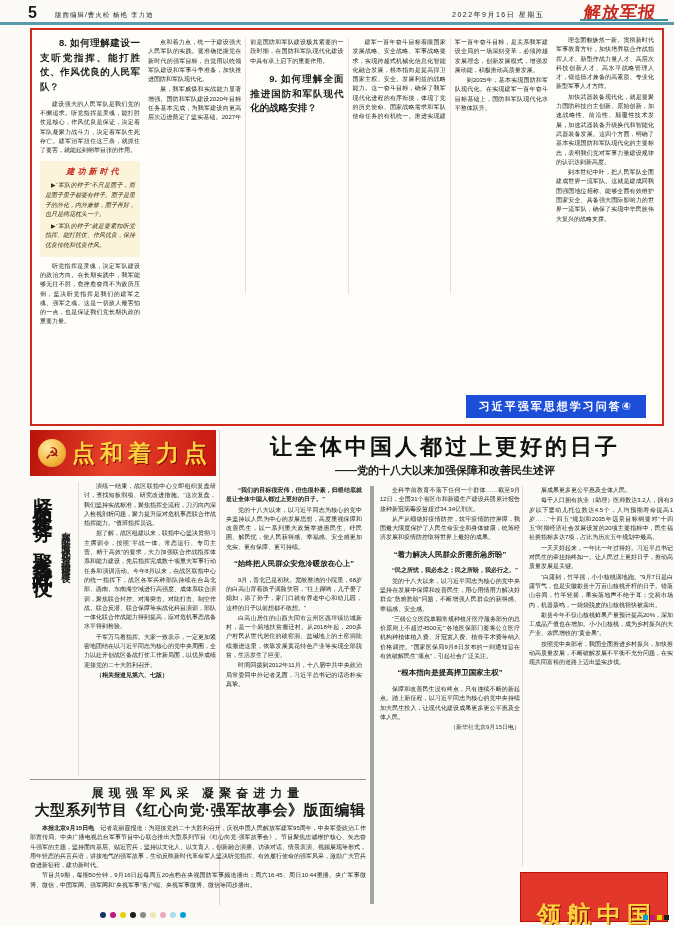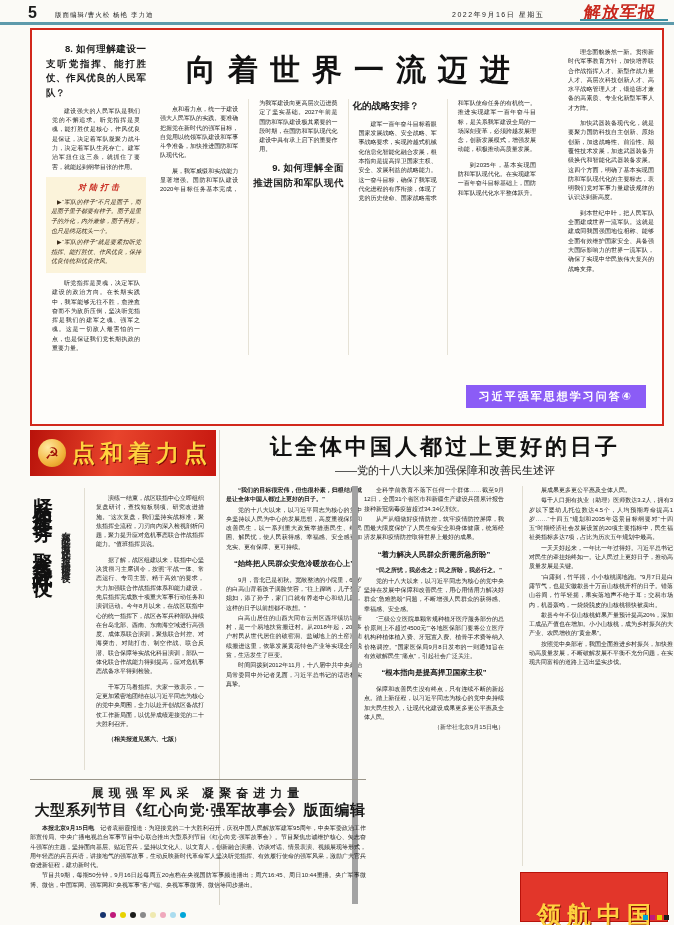--- a/index.html
+++ b/index.html
@@ -15,56 +15,56 @@
   .hdr-date{position:absolute;left:452px;top:10px;font-size:7px;letter-spacing:1.5px;color:#222;}
   .hdr-masthead{position:absolute;left:584px;top:1px;font-size:17px;font-weight:900;color:#c8281e;
     font-family:"DejaVu Serif","Liberation Serif",serif;transform:skewX(-8deg);letter-spacing:1px;}
   .hdr-rule{position:absolute;left:0;top:22px;width:674px;height:3px;background:#5d9aab;}
   .masthead-underline{position:absolute;left:580px;top:19px;width:88px;height:2px;background:#3f8ea0;}
 
   
   .feature{position:absolute;left:30px;top:28px;width:630px;height:394px;border:2.5px solid #d2281c;background:#fefdfa;}
   .fcol1{position:absolute;left:8px;top:6px;width:100px;bottom:6px;overflow:hidden;}
   .qhead{font-size:9.5px;font-weight:900;line-height:1.55;text-indent:2em;margin:0 0 5px 0;}
-  .bodytext p, .bodytext{font-size:6px;line-height:1.55;text-align:justify;margin:6px;}
+  .bodytext p, .bodytext{font-size:6px;line-height:1.55;text-align:justify;margin:0;}
   .bodytext p{text-indent:2em;margin-bottom:1px;}
   .crbox{background:#fbf3da;padding:5px 5px 4px 5px;margin:5px 0;}
   .crbox .crtitle{font-size:8px;font-weight:900;color:#c8281e;text-align:center;letter-spacing:3px;margin:0 0 3px 0;}
   .crbox p{font-size:6px;line-height:1.6;text-align:justify;margin:0 0 2px 0;font-style:italic;color:#3a2c1c;text-indent:1em;}
   .fcenter{position:absolute;left:116px;top:8px;width:400px;}
   .f-headline{font-size:30px;font-weight:900;text-align:center;letter-spacing:12px;text-indent:12px;margin:12px 0 8px 0;color:#111;}
   .f-subtitle{font-size:11.5px;font-weight:900;text-align:center;letter-spacing:1px;margin:0 0 10px 0;}
   .f-cols{column-count:4;column-gap:9px;column-rule:1px solid #e6e2d6;height:256px;overflow:hidden;}
   .f-cols .qhead{font-size:9.5px;margin:6px 0;}
   .fcol5{position:absolute;left:524px;top:6px;width:98px;height:352px;overflow:hidden;}
-  .series-label{position:absolute;right:16px;bottom:16px;background:#8b5cf6;color:#fff;
+  .series-label{position:absolute;right:16px;bottom:6px;background:#1d4ed8;color:#fff;
     font-size:11px;font-weight:900;letter-spacing:2px;padding:4px 13px;}
 
   
   .banner{position:absolute;left:30px;top:430px;width:186px;height:46px;
     background:linear-gradient(100deg,#b8120a,#e8442c 45%,#c6170f);display:flex;align-items:center;overflow:hidden;}
   .emblem{width:28px;height:28px;margin:0 6px 0 8px;border-radius:50%;flex:none;
     background:radial-gradient(circle at 35% 30%,#ffe9a0,#f2b33c 60%,#cf8a12);
     display:flex;align-items:center;justify-content:center;font-size:16px;color:#9e1005;}
   .banner-text{font-size:23px;font-weight:900;color:#ffd23f;letter-spacing:5px;text-shadow:1px 1px 0 #7d0d06;white-space:nowrap;}
 
   .east{position:absolute;left:30px;top:482px;width:186px;height:294px;display:flex;overflow:hidden;}
   .east-head{writing-mode:vertical-rl;font-size:20px;font-weight:900;letter-spacing:5px;line-height:1.25;color:#111;margin-right:4px;}
   .east-sub{writing-mode:vertical-rl;font-size:9px;font-weight:700;letter-spacing:2.5px;margin:42px 6px 0 0;color:#222;}
   .east-body{flex:1;overflow:hidden;border-left:1px solid #e2ded2;padding-left:5px;}
   .east-note{font-size:6.2px;font-weight:700;text-align:center;margin-top:3px;}
 
   .vrule-mid{position:absolute;left:219px;top:430px;width:1px;height:475px;background:#d8d4c8;}
 
   
   .ms-headline{position:absolute;left:222px;top:432px;width:446px;text-align:center;font-size:22px;font-weight:900;letter-spacing:3px;color:#111;}
-  .ms-subtitle{position:absolute;left:222px;top:463px;width:446px;text-align:center;font-size:11px;font-weight:400;}
+  .ms-subtitle{position:absolute;left:222px;top:463px;width:446px;text-align:center;font-size:11px;font-weight:700;}
   .ms-col{position:absolute;top:486px;overflow:hidden;}
   .ms-col1{left:226px;width:136px;height:288px;}
-  .ms-col2{left:352px;width:140px;height:418px;border-left:6px solid #a3a3a3;padding-left:6px;}
+  .ms-col2{left:370px;width:140px;height:418px;border-left:4px solid #a3a3a3;padding-left:6px;}
   .ms-col3{left:522px;width:144px;height:380px;border-left:1px solid #e2ded2;padding-left:6px;}
   .ms-col p{font-size:6px;line-height:1.55;text-align:justify;margin:0 0 1px 0;}
   .ms-col p.para{text-indent:2em;}
   .ms-col p.lead{text-indent:2em;font-weight:700;}
   .ms-col p.subhead{font-size:7.5px;font-weight:900;text-align:center;text-indent:0;margin:6px 0;}
   .ms-col p.note{text-align:right;text-indent:0;color:#333;}
 
   
   .prog-rule{position:absolute;left:30px;top:779px;width:336px;height:1px;background:#9a958a;}
   .prog-kicker{position:absolute;left:30px;top:785px;width:336px;text-align:center;font-size:12px;font-weight:900;letter-spacing:5px;}
@@ -96,33 +96,32 @@
 <div class="hdr-rule"></div>
 
 <div class="feature">
 
   <div class="fcol1 bodytext">
     <h3 class="qhead">8. 如何理解建设一支听党指挥、能打胜仗、作风优良的人民军队？</h3>
     <div>
         <p>建设强大的人民军队是我们党的不懈追求。听党指挥是灵魂，能打胜仗是核心，作风优良是保证，决定着军队凝聚力战斗力，决定着军队生死存亡。建军治军扭住这三条，就抓住了要害，就能起到纲举目张的作用。</p>
       </div>
     <div class="crbox">
-      <p class="crtitle">对陆打击</p>
+      <p class="crtitle">建功新时代</p>
       <div>
           <p>▶“军队的样子”不只是面子，而是面子里子都要有样子。面子是里子的外化，内外兼修，面子再好，也只是绣花枕头一个。</p>
           <p>▶“军队的样子”就是要紧扣听党指挥、能打胜仗、作风优良，保持优良传统和优良作风。</p>
         </div>
     </div>
     <div>
         <p>听党指挥是灵魂，决定军队建设的政治方向。在长期实践中，我军能够无往不胜，愈挫愈奋而不为敌所压倒，坚决听党指挥是我们的建军之魂、强军之魂。这是一切敌人最害怕的一点，也是保证我们党长期执政的重要力量。</p>
       </div>
   </div>
 
   <div class="fcenter">
-    <h1 class="f-headline">向着世界一流迈进</h1>
     <div class="f-cols bodytext">
       <div>
           <p>点和着力点，统一于建设强大人民军队的实践。要准确把握党在新时代的强军目标，自觉用以统领军队建设和军事斗争准备，加快推进国防和军队现代化。</p>
           <p>展，我军威慑和实战能力显著增强。国防和军队建设2020年目标任务基本完成，为我军建设向更高层次迈进奠定了坚实基础。2027年前是国防和军队建设极其紧要的一段时期，在国防和军队现代化建设中具有承上启下的重要作用。</p>
         </div>
       <h3 class="qhead">9. 如何理解全面推进国防和军队现代化的战略安排？</h3>
       <div>
           <p>建军一百年奋斗目标着眼国家发展战略、安全战略、军事战略要求，实现跨越式机械化信息化智能化融合发展，根本指向是提高捍卫国家主权、安全、发展利益的战略能力。这一奋斗目标，确保了我军现代化进程的有序衔接，体现了党的历史使命、国家战略需求和军队使命任务的有机统一。推进实现建军一百年奋斗目标，是关系我军建设全局的一场深刻变革，必须跨越发展理念，创新发展模式，增强发展动能，积极推动高质量发展。</p>
           <p>到2035年，基本实现国防和军队现代化。在实现建军一百年奋斗目标基础上，国防和军队现代化水平整体跃升。</p>
         </div>

